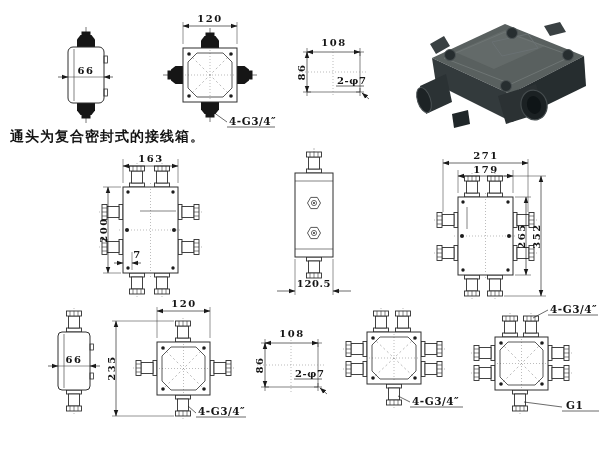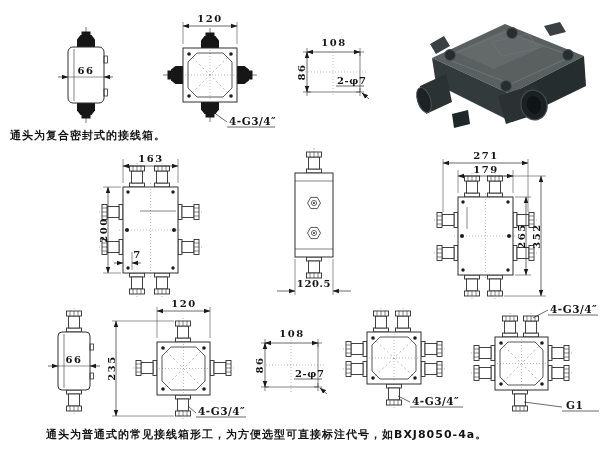--- a/index.html
+++ b/index.html
@@ -1,19 +1,19 @@
 <!DOCTYPE html>
 <html><head>
 <meta charset="utf-8">
 <style>
   html,body{margin:0;padding:0;background:#fff;}
   .page{position:relative;width:600px;height:452px;background:#ffffff;overflow:hidden;
         font-family:"DejaVu Sans",sans-serif;}
   .caption{position:absolute;font-family:"DejaVu Sans",sans-serif;font-weight:700;
-           font-size:11px;color:#141414;letter-spacing:1px;white-space:nowrap;}
+           font-size:14px;color:#141414;letter-spacing:1px;white-space:nowrap;}
   #cap1{left:10px;top:128px;}
   #cap2{left:46px;top:427px;}
   svg{position:absolute;left:0;top:0;}
   .bx{fill:#ffffff;stroke:#2f2f2f;stroke-width:1;}
   .nf{fill:none;stroke:#2f2f2f;stroke-width:.8;}
   .tn{fill:none;stroke:#2f2f2f;stroke-width:.6;}
   .ct{fill:none;stroke:#8f8f8f;stroke-width:.6;stroke-dasharray:1 2;}
   .dg{fill:none;stroke:#909090;stroke-width:.6;stroke-dasharray:2.2 2.6;}
   .dl{fill:none;stroke:#1a1a1a;stroke-width:.65;}
   .xt{fill:none;stroke:#3a3a3a;stroke-width:.55;}
@@ -329,15 +329,14 @@
     <line x1="533" y1="318" x2="548" y2="310" class="dl"></line>
     <text class="lbl" x="550" y="313">4-G3/4″</text>
     <line x1="548" y1="315" x2="598" y2="315" class="dl"></line>
     <line x1="524" y1="402" x2="562" y2="407" class="dl"></line>
     <text class="lbl" x="566" y="409">G1</text>
     <line x1="562" y1="411" x2="599" y2="411" class="dl"></line>
   </g>
 </svg>
 
 <div class="caption" id="cap1">通头为复合密封式的接线箱。</div>
-<div class="caption" id="cap2">通头为普通式的常见接线箱形工，为方便选型可直接标注代号，如BXJ8050-4a。</div>
 
 </div>
 
 </body></html>

